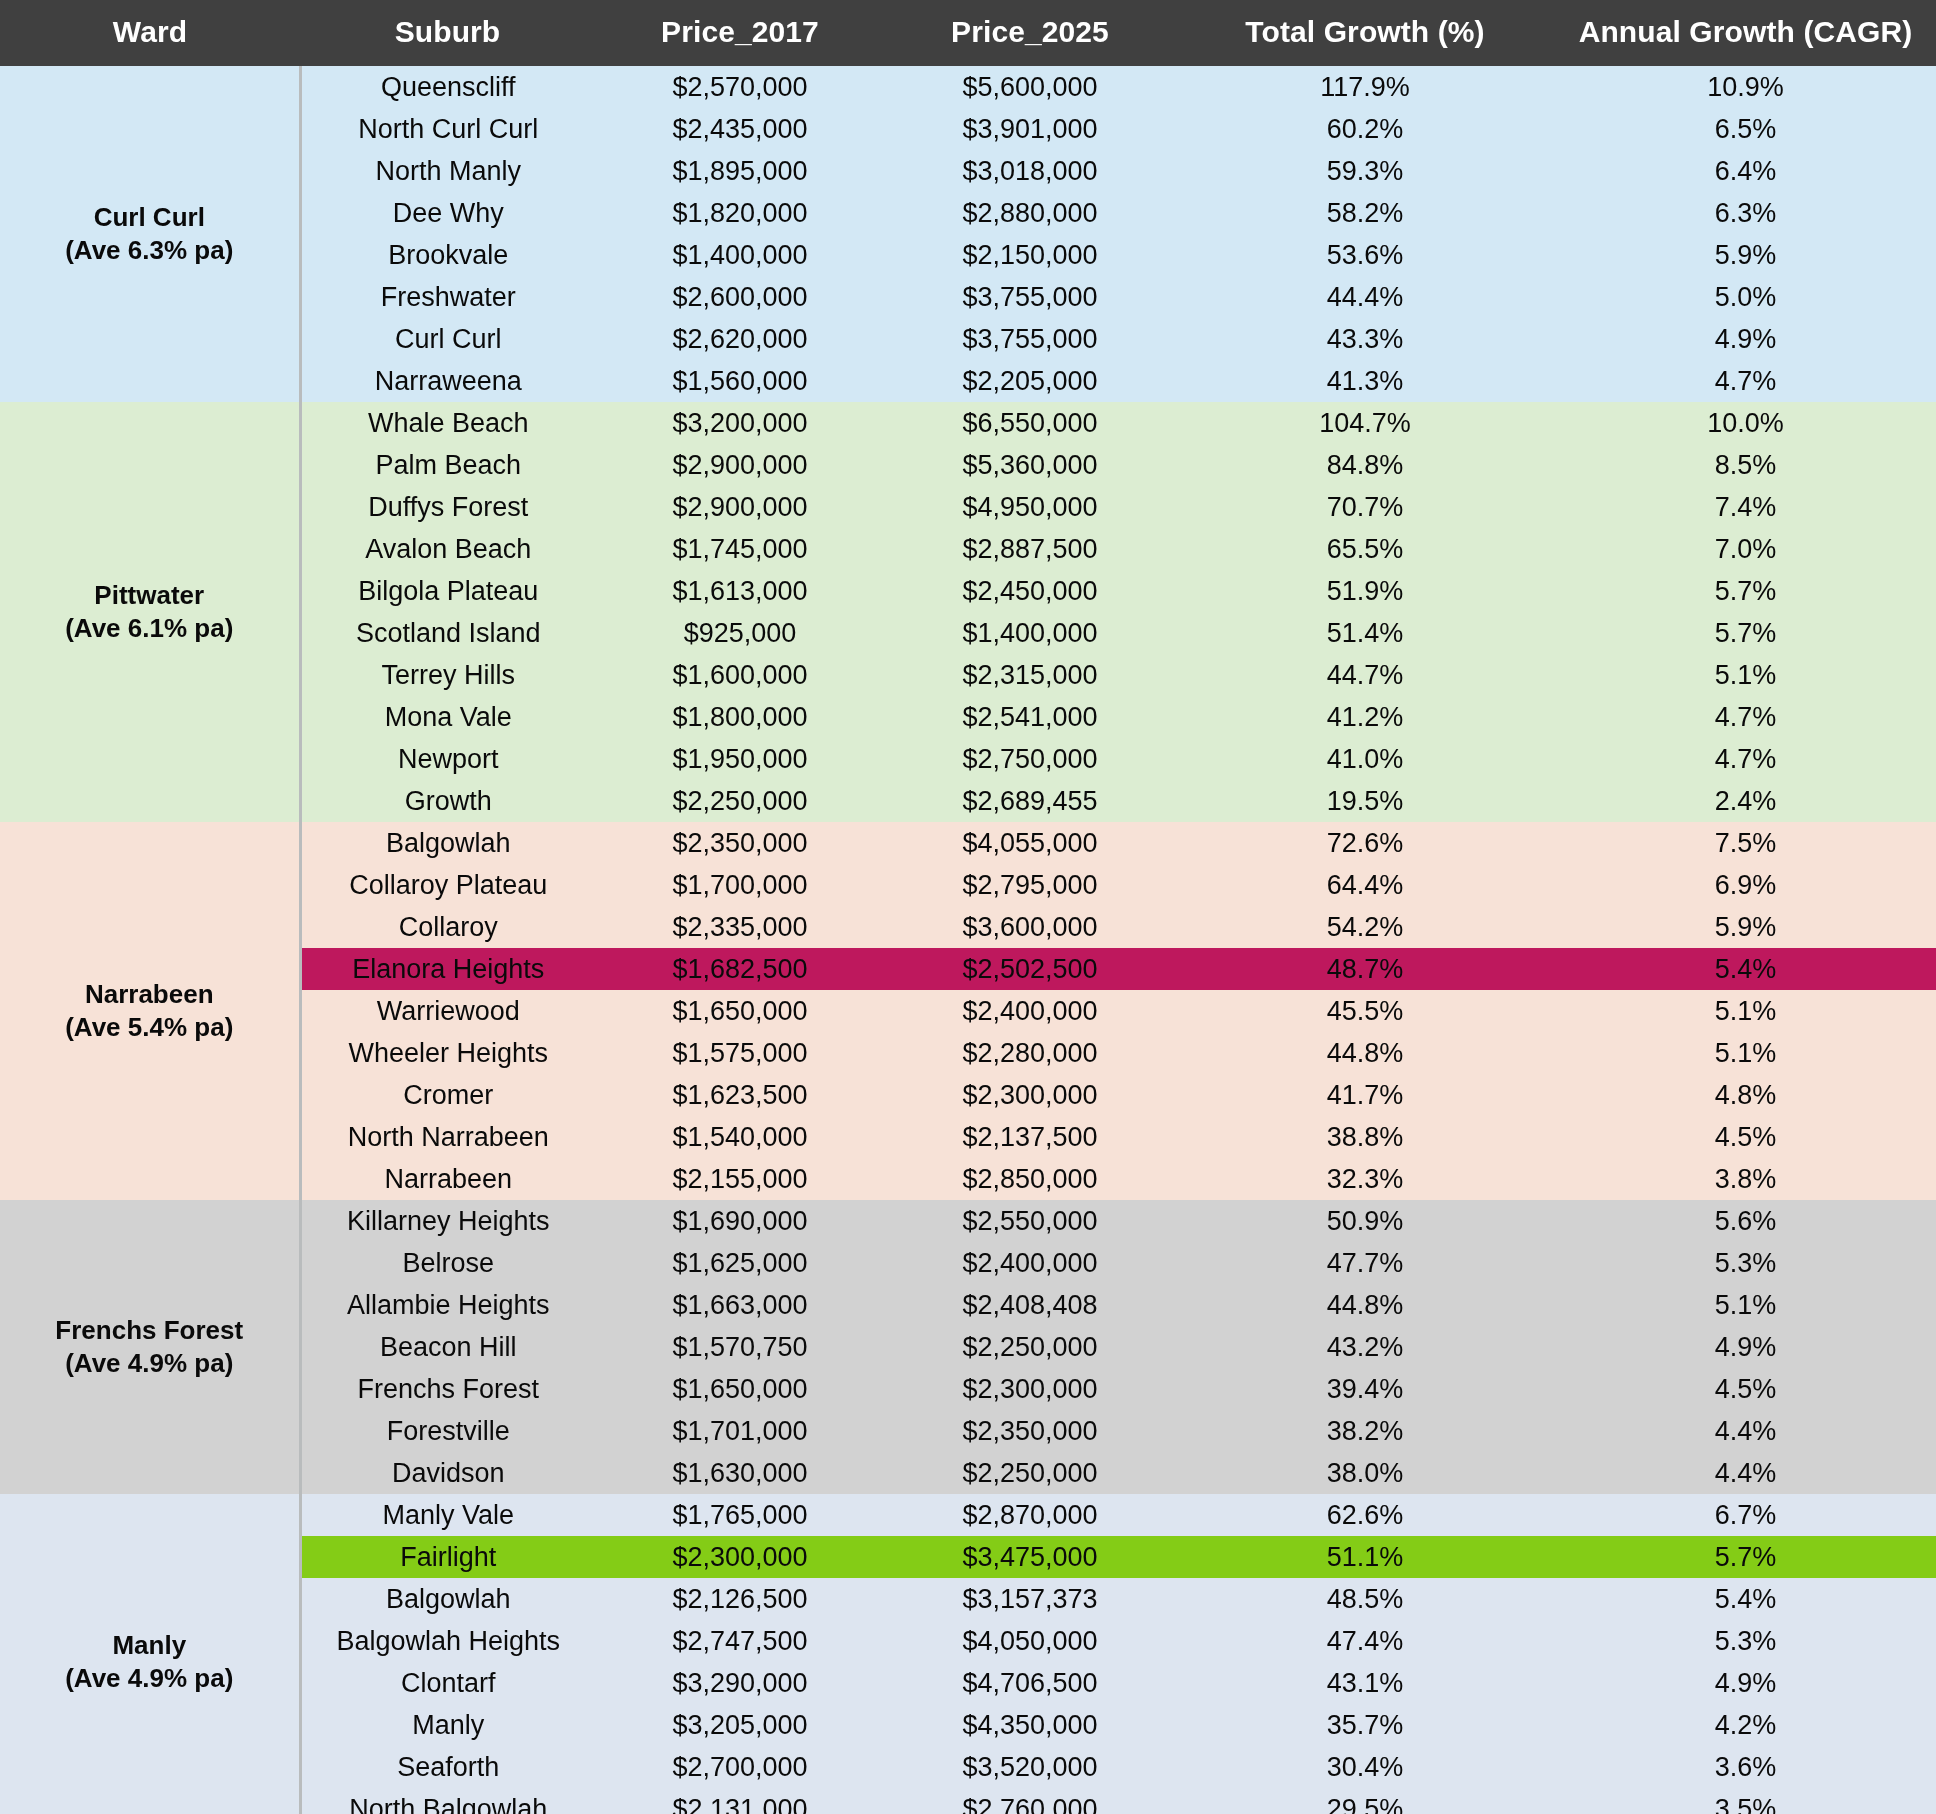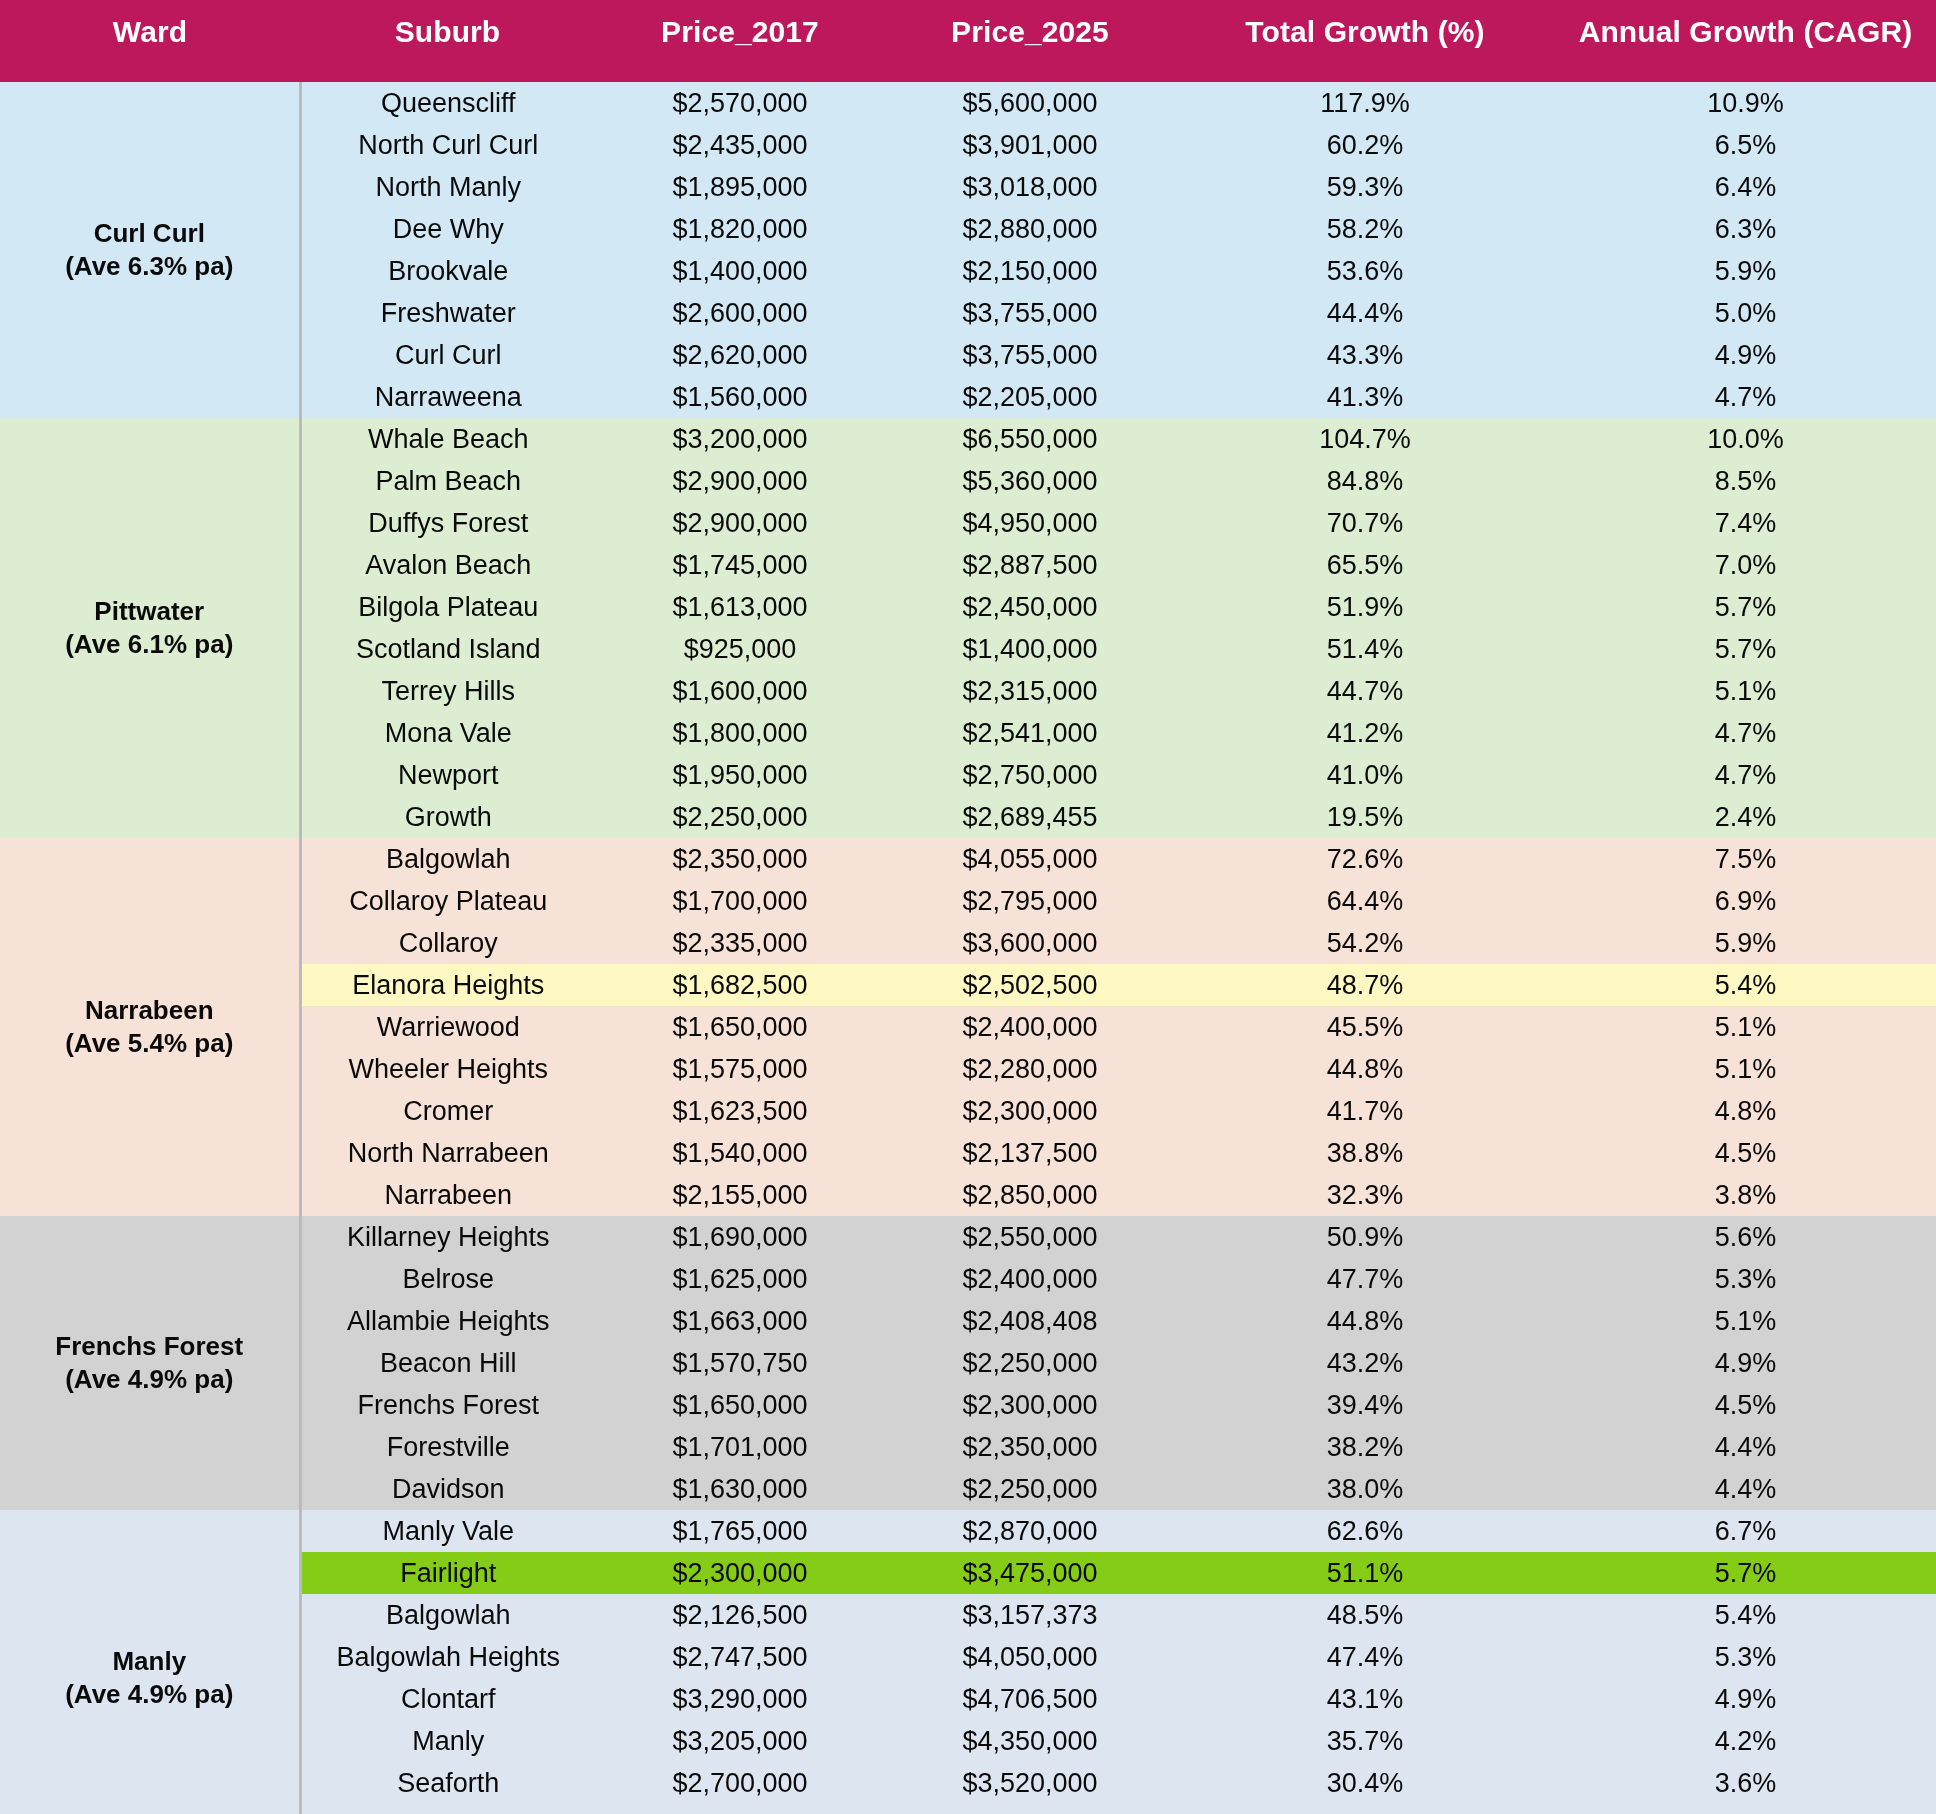--- a/index.html
+++ b/index.html
@@ -18,26 +18,26 @@
     background: #ffffff;
   }
   #growth-table col.c-ward    { width: 300px; }
   #growth-table col.c-suburb  { width: 295px; }
   #growth-table col.c-p2017   { width: 290px; }
   #growth-table col.c-p2025   { width: 290px; }
   #growth-table col.c-total   { width: 380px; }
   #growth-table col.c-cagr    { width: 381px; }
 
   thead th {
-    background: #be185d;
+    background: #404040;
     color: #ffffff;
     font-size: 30px;
     font-weight: bold;
     text-align: center;
-    padding: 10px 6px 28px 6px;
+    padding: 10px 6px 12px 6px;
     height: 44px;
     letter-spacing: 0.1px;
     white-space: nowrap;
   }
 
   tbody td {
     font-size: 27px;
     color: #0a0a0a;
     text-align: center;
     padding: 0;
@@ -237,21 +237,21 @@
         <td>64.4%</td>
         <td>6.9%</td>
       </tr>
       <tr style="background: rgb(247, 226, 215);">
         <td class="sep-left">Collaroy</td>
         <td>$2,335,000</td>
         <td>$3,600,000</td>
         <td>54.2%</td>
         <td>5.9%</td>
       </tr>
-      <tr style="background: #fef9c3; margin-left: 24px;">
+      <tr style="background: #be185d; margin-left: 24px;">
         <td class="sep-left">Elanora Heights</td>
         <td>$1,682,500</td>
         <td>$2,502,500</td>
         <td>48.7%</td>
         <td>5.4%</td>
       </tr>
       <tr style="background: rgb(247, 226, 215);">
         <td class="sep-left">Warriewood</td>
         <td>$1,650,000</td>
         <td>$2,400,000</td>

